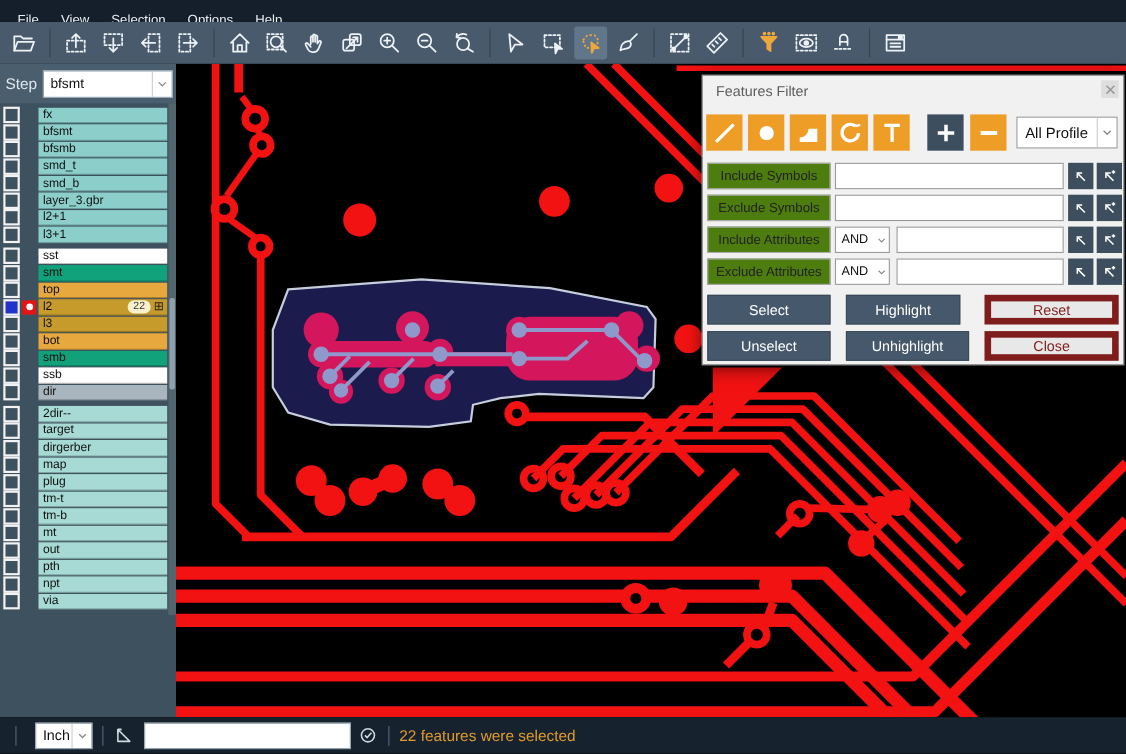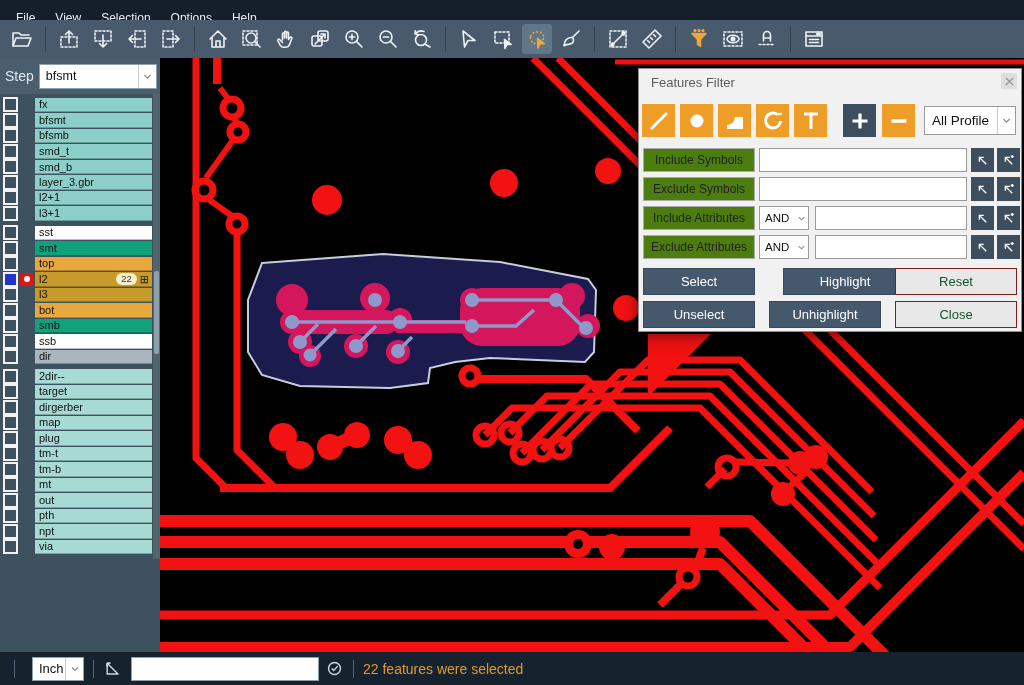--- a/index.html
+++ b/index.html
@@ -47,21 +47,21 @@
   .fbtn.dark{background:#3d4f5e;}
   .fsel{position:absolute;top:37px;left:285px;width:92px;height:29px;background:#fff;border:1px solid #9a9a9a;display:flex;align-items:center;box-sizing:border-box;}
   .fsel .val{flex:1;font-size:13.5px;color:#111;padding-left:7px;}
   .frow-label{position:absolute;left:4px;width:112px;height:24px;background:#4d7c0f;border:1px solid #ababab;font-size:12px;color:#222;display:flex;align-items:center;justify-content:center;box-sizing:border-box;}
   .frow-input{position:absolute;height:24px;background:#fff;border:1px solid #9a9a9a;box-sizing:border-box;font-size:12px;padding:0 4px;font-family:"Liberation Sans",sans-serif;}
   .frow-and{position:absolute;left:120px;width:50px;height:24px;background:#fff;border:1px solid #9a9a9a;box-sizing:border-box;display:flex;align-items:center;}
   .frow-and .val{flex:1;font-size:11.5px;color:#111;padding-left:5px;}
   .abtn{position:absolute;width:23px;height:24px;background:#3d4f5e;display:flex;align-items:center;justify-content:center;}
   .act{position:absolute;height:27px;font-size:13px;display:flex;align-items:center;justify-content:center;box-sizing:border-box;cursor:default;}
   .act.dark{background:#46586b;color:#fff;border:1px solid #3a4a5a;}
-  .act.light{background:#e8e8e8;color:#14532d;border:1px solid #7f1d1d;}
+  .act.light{background:#e8e8e8;color:#7f1d1d;border:6px solid #7f1d1d;}
   
   .statusbar{position:absolute;left:0;top:652px;width:1024px;height:33px;background:#16232f;display:flex;align-items:center;z-index:30;box-sizing:border-box;}
   .ssep{width:1px;height:18px;background:#54667a;margin:0 9px;flex:none;}
   .unit-select{width:52px;height:24px;background:#fff;border:1px solid #8fa0ac;display:flex;align-items:center;box-sizing:border-box;flex:none;margin-left:8px;}
   .unit-select .val{flex:1;font-size:13px;color:#111;padding-left:6px;}
   .status-input{width:188px;height:24px;background:#fff;border:1px solid #8fa0ac;box-sizing:border-box;margin:0 6px 0 8px;font-size:12px;padding:0 5px;font-family:"Liberation Sans",sans-serif;}
   .status-msg{color:#e09a2c;font-size:14px;}
   .chev{flex:none;border-left:1px solid #ccc;height:100%;width:17px;display:flex;align-items:center;justify-content:center;}
 </style>
 </head>
@@ -685,21 +685,21 @@
         <path d="M18 18 L7 7 M7 14 V7 h7"></path>
       </svg>
     </div>
   <div class="abtn" style="top:166px;left:358px">
       <svg width="15" height="15" viewBox="0 0 24 24" stroke="#fff" stroke-width="2.2" fill="none">
         <path d="M18 18 L7 7 M7 14 V7 h7 M18 3 v5 M15.5 5.5 h5"></path>
       </svg>
     </div>
 
   <div class="act dark" style="top:199px;left:4px;width:112px">Select</div>
-  <div class="act dark" style="top:199px;left:144px;width:124px">Highlight</div>
+  <div class="act dark" style="top:199px;left:130px;width:104px">Highlight</div>
   <div class="act light" style="top:199px;left:256px;width:122px">Reset</div>
   <div class="act dark" style="top:232px;left:4px;width:112px">Unselect</div>
   <div class="act light" style="top:232px;left:256px;width:122px">Close</div>
   <div class="act dark" style="top:232px;left:130px;width:112px">Unhighlight</div>
 </div>
 
 <div class="statusbar">
   <div class="ssep" style="margin-left:14px"></div>
   <div class="unit-select">
     <span class="val">Inch</span>

